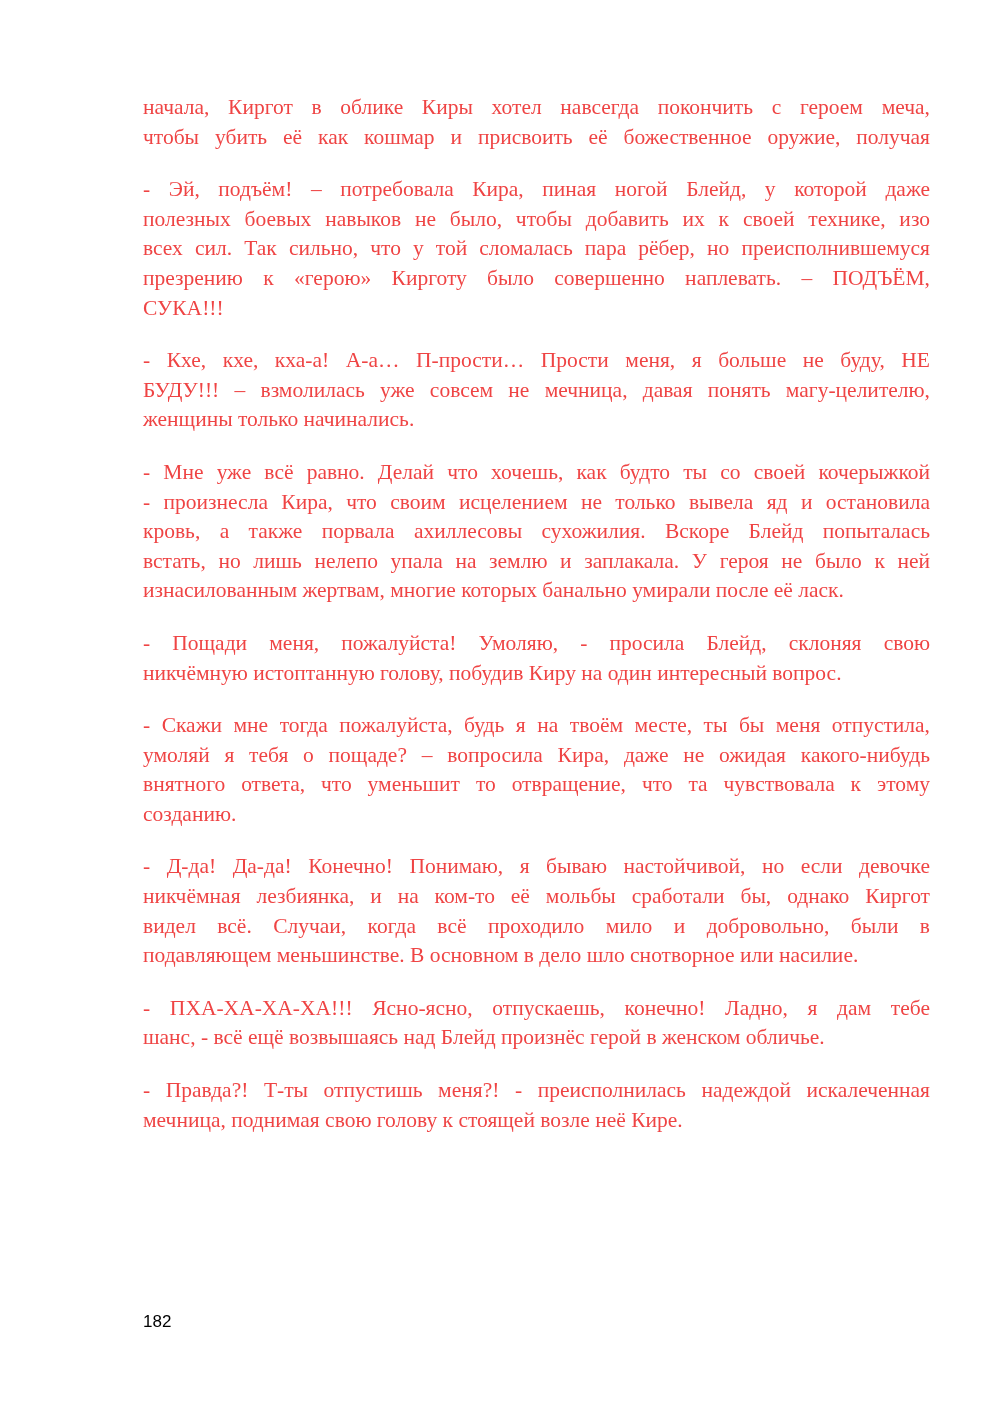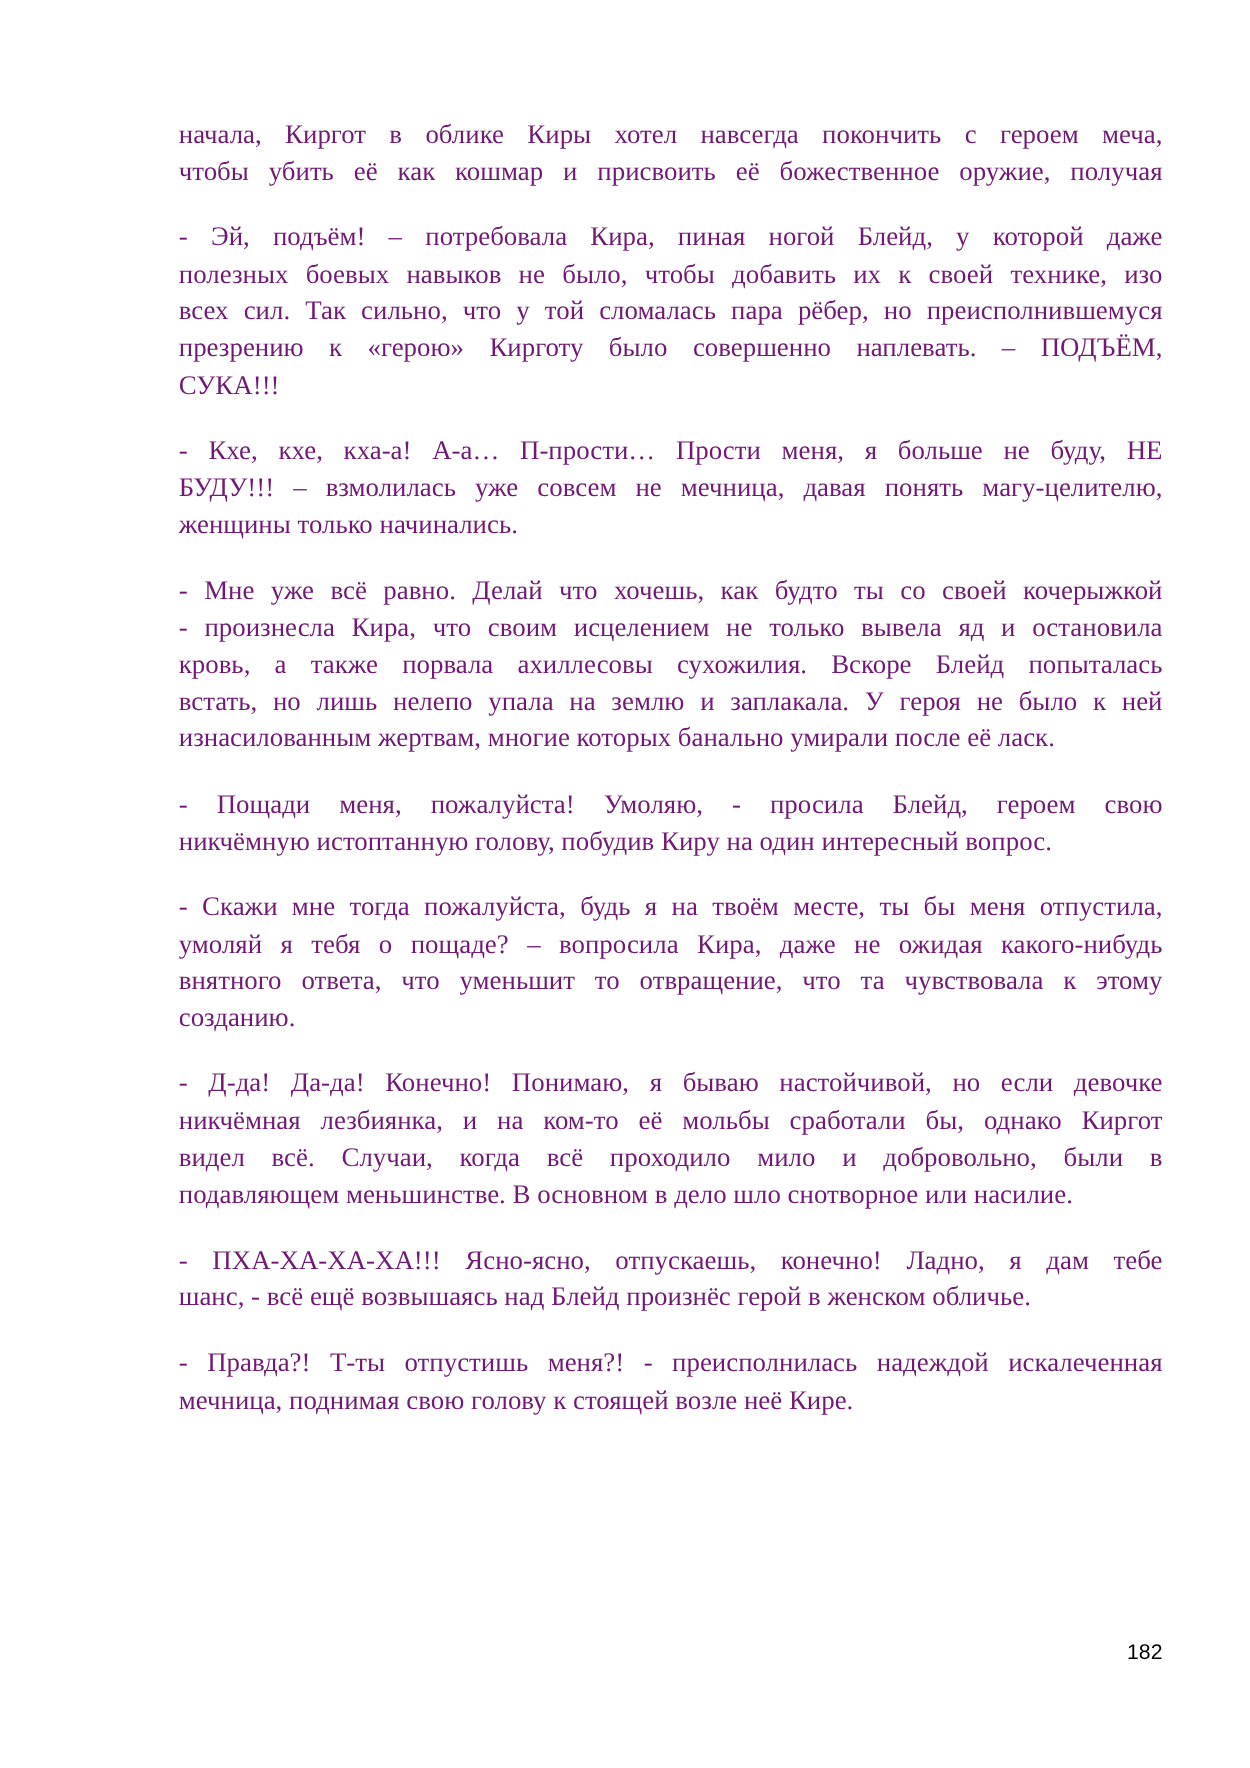--- a/index.html
+++ b/index.html
@@ -15,42 +15,42 @@
     overflow: hidden;
   }
   .text-block {
     position: absolute;
     left: 143px;
     top: 93px;
     width: 787px;
     font-family: "Liberation Serif", "DejaVu Serif", serif;
     font-size: 21.5px;
     line-height: 29.6px;
-    color: #701a75;
+    color: #ef4444;
   }
   .para {
     margin: 0 0 23px 0;
   }
   .para:last-child {
     margin-bottom: 0;
   }
   .line {
     text-align: justify;
     text-align-last: justify;
     white-space: normal;
   }
   .line.last {
     text-align-last: left;
   }
   .page-number {
     position: absolute;
     left: 143px;
     top: 1312px;
     width: 787px;
-    text-align: right;
+    text-align: left;
     font-family: "Liberation Sans", "DejaVu Sans", sans-serif;
     font-size: 17px;
     line-height: 20px;
     color: #000000;
   }
 </style>
 </head>
 <body>
 
 <div class="page">
@@ -72,21 +72,21 @@
         <div class="line last">женщины только начинались.</div>
       </div>
       <div class="para">
         <div class="line">- Мне уже всё равно. Делай что хочешь, как будто ты со своей кочерыжкой</div>
         <div class="line">- произнесла Кира, что своим исцелением не только вывела яд и остановила</div>
         <div class="line">кровь, а также порвала ахиллесовы сухожилия. Вскоре Блейд попыталась</div>
         <div class="line">встать, но лишь нелепо упала на землю и заплакала. У героя не было к ней</div>
         <div class="line last">изнасилованным жертвам, многие которых банально умирали после её ласк.</div>
       </div>
       <div class="para">
-        <div class="line">- Пощади меня, пожалуйста! Умоляю, - просила Блейд, героем свою</div>
+        <div class="line">- Пощади меня, пожалуйста! Умоляю, - просила Блейд, склоняя свою</div>
         <div class="line last">никчёмную истоптанную голову, побудив Киру на один интересный вопрос.</div>
       </div>
       <div class="para">
         <div class="line">- Скажи мне тогда пожалуйста, будь я на твоём месте, ты бы меня отпустила,</div>
         <div class="line">умоляй я тебя о пощаде? – вопросила Кира, даже не ожидая какого-нибудь</div>
         <div class="line">внятного ответа, что уменьшит то отвращение, что та чувствовала к этому</div>
         <div class="line last">созданию.</div>
       </div>
       <div class="para">
         <div class="line">- Д-да! Да-да! Конечно! Понимаю, я бываю настойчивой, но если девочке</div>

